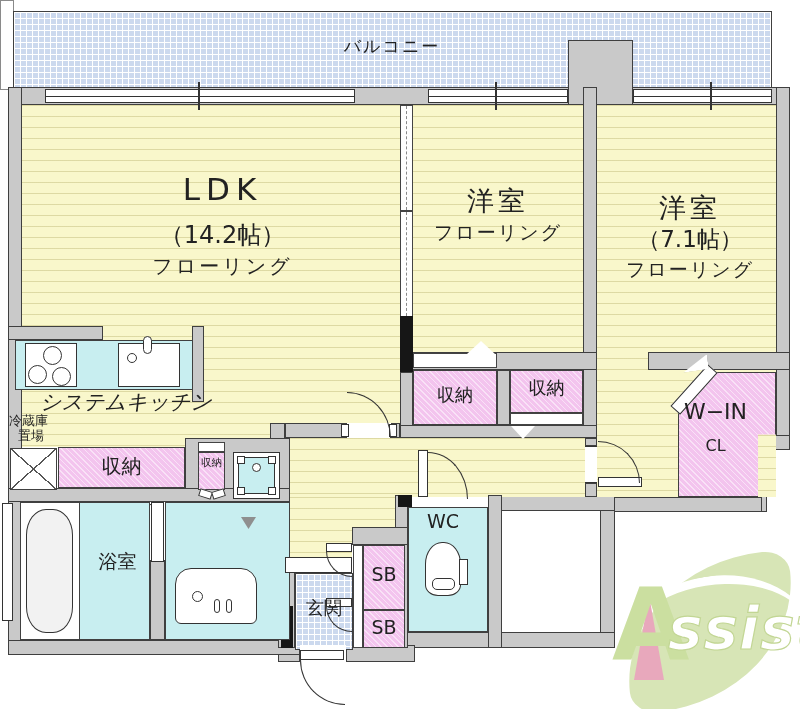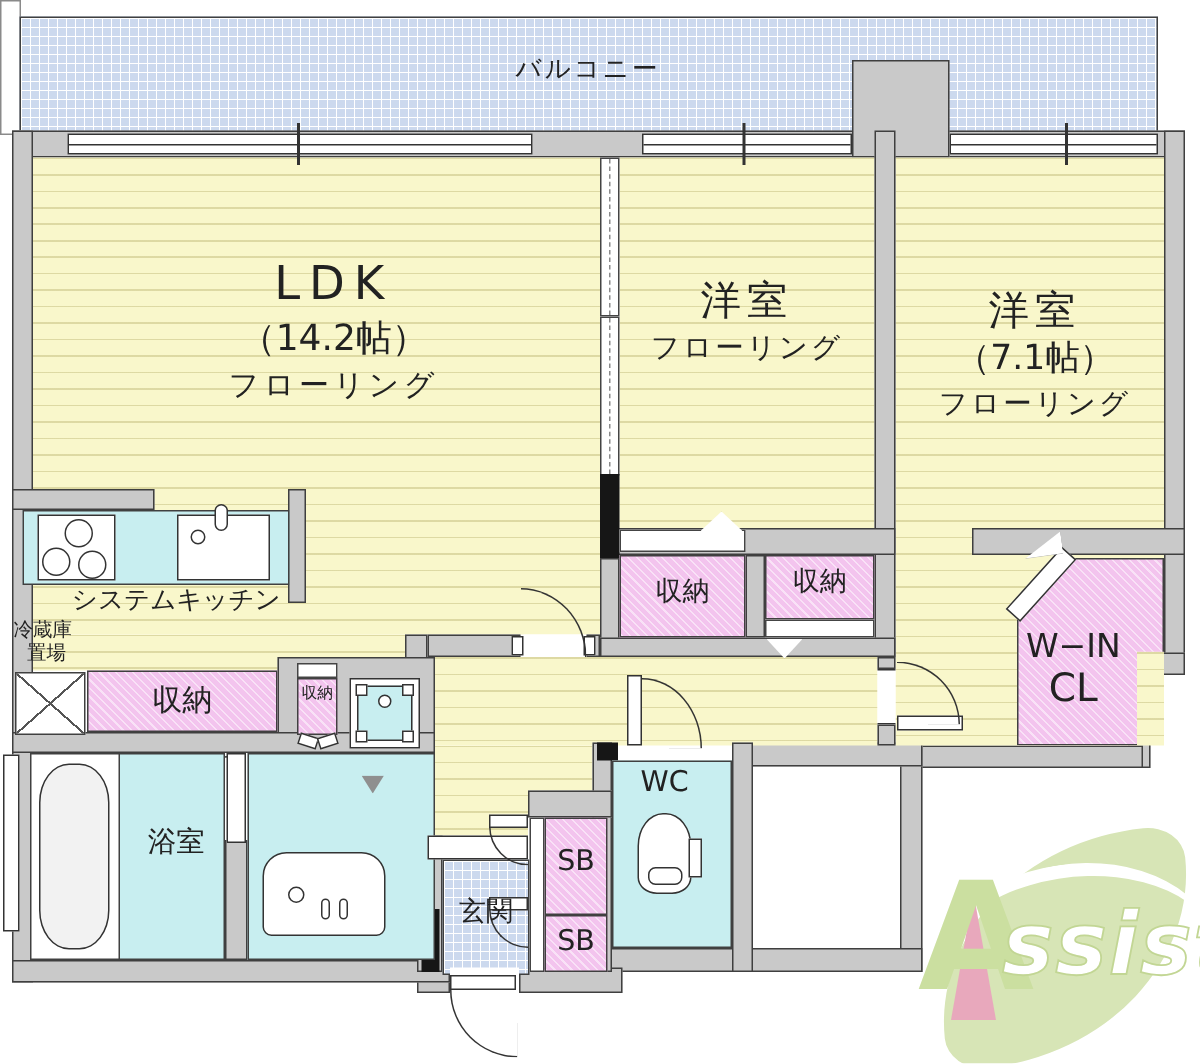--- a/index.html
+++ b/index.html
@@ -186,44 +186,44 @@
     <div class="abs whitebox" style="left:50px;top:30px;width:6px;height:14px;border-color:#333;border-radius:3px;"></div>
   </div>
   <div class="abs" style="left:241px;top:517px;width:15px;height:12px;background:#8f8f8f;clip-path:polygon(0 0,100% 0,50% 100%);"></div>
 
   <div class="abs whitebox" style="left:425px;top:542px;width:36px;height:54px;border-color:#333;border-radius:17px 17px 13px 13px/22px 22px 11px 11px;"></div>
   <div class="abs whitebox" style="left:432px;top:578px;width:23px;height:12px;border-color:#333;border-radius:5px;"></div>
   <div class="abs whitebox" style="left:459px;top:559px;width:9px;height:26px;border-color:#333;"></div>
 
   <div class="lbl" style="left:120px;top:172px;width:205px;">
     <div style="font-size:31px;letter-spacing:6px;">LDK</div>
-    <div style="font-size:24px;margin-top:5px;">（14.2帖）</div>
+    <div style="font-size:24px;margin-top:15px;">（14.2帖）</div>
     <div style="font-size:20px;letter-spacing:3px;margin-top:6px;">フローリング</div>
   </div>
   <div class="lbl" style="left:408px;top:186px;width:180px;">
     <div style="font-size:27px;letter-spacing:4px;">洋室</div>
     <div style="font-size:19px;letter-spacing:2px;margin-top:6px;">フローリング</div>
   </div>
   <div class="lbl" style="left:600px;top:193px;width:180px;">
     <div style="font-size:27px;letter-spacing:4px;">洋室</div>
     <div style="font-size:23px;margin-top:4px;">（7.1帖）</div>
     <div style="font-size:19px;letter-spacing:2px;margin-top:6px;">フローリング</div>
   </div>
-  <div class="lbl" style="left:40px;top:391px;width:155px;font-size:17px;">システムキッチン</div>
+  <div class="lbl" style="left:40px;top:391px;width:155px;font-size:21px;font-style:italic;">システムキッチン</div>
   <div class="lbl" style="left:9px;top:414px;width:60px;text-align:left;font-size:13px;">
     <div>冷蔵庫</div>
     <div style="padding-left:9px;">置場</div>
   </div>
   <div class="lbl" style="left:58px;top:455px;width:127px;font-size:20px;">収納</div>
   <div class="lbl" style="left:199px;top:456px;width:25px;font-size:10.5px;white-space:normal;line-height:1.25;">収納</div>
   <div class="lbl" style="left:413px;top:385px;width:84px;font-size:18px;">収納</div>
   <div class="lbl" style="left:510px;top:378px;width:73px;font-size:18px;">収納</div>
-  <div class="lbl" style="left:668px;top:420px;width:95px;">
+  <div class="lbl" style="left:668px;top:400px;width:95px;">
     <div style="font-size:22px;">W−IN</div>
-    <div style="font-size:26px;margin-top:0;">CL</div>
+    <div style="font-size:16px;margin-top:12px;">CL</div>
   </div>
   <div class="lbl" style="left:80px;top:551px;width:75px;font-size:19px;">浴室</div>
   <div class="lbl" style="left:413px;top:511px;width:60px;font-size:19px;">WC</div>
   <div class="lbl" style="left:295px;top:598px;width:58px;font-size:18px;">玄関</div>
   <div class="lbl" style="left:363px;top:564px;width:42px;font-size:19px;">SB</div>
   <div class="lbl" style="left:363px;top:617px;width:42px;font-size:19px;">SB</div>
 
   <div class="abs" style="left:610px;top:550px;width:195px;height:162px;">
     <div class="abs" style="left:14px;top:8px;width:172px;height:148px;background:#d7e5b6;border-radius:85% 15% 85% 15%;transform:rotate(-6deg);"></div>
     <div class="abs" style="left:6px;top:26px;width:200px;height:150px;border-top:9px solid #fff;border-radius:50%;transform:rotate(-9deg);"></div>

